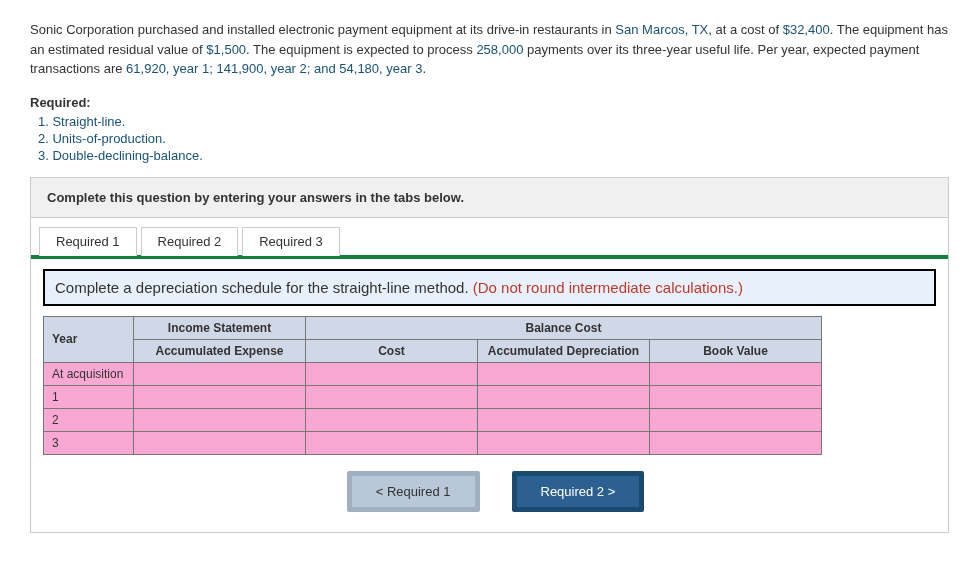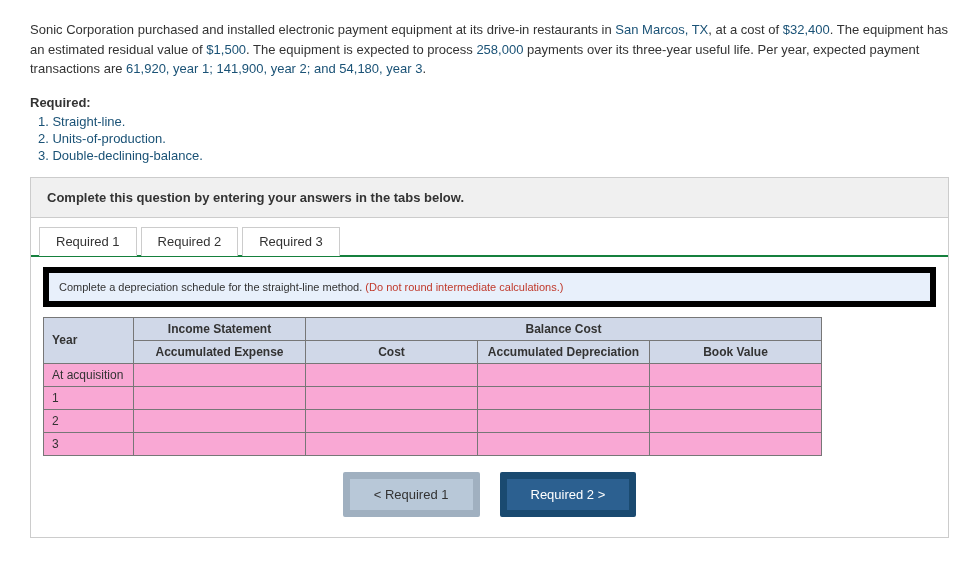--- a/index.html
+++ b/index.html
@@ -46,21 +46,21 @@
       font-weight: bold;
       font-size: 13px;
     }
     .tabs-container {
       border: 1px solid #ccc;
       border-top: none;
       margin-bottom: 0;
     }
     .tabs-row {
       display: flex;
-      border-bottom: 2px solid #15803d;
+      border-bottom: 4px solid #15803d;
       background: #fff;
       padding-top: 8px;
       padding-left: 8px;
       gap: 4px;
     }
     .tab {
       padding: 6px 16px;
       border: 1px solid #ccc;
       border-bottom: none;
       cursor: pointer;
@@ -72,25 +72,25 @@
     .tab.active {
       background: #fff;
       border-bottom: 1px solid #fff;
       font-weight: normal;
       z-index: 1;
     }
     .tab-content {
       padding: 10px 12px;
     }
     .tab-description {
-      font-size: 11px;
+      font-size: 15px;
       margin-bottom: 10px;
       background: #e8f0fb;
       padding: 8px 10px;
-      border: 6px solid #000000;
+      border: 2px solid #000000;
     }
     .tab-description .no-round {
       color: #c0392b;
     }
     .depreciation-table {
       border-collapse: collapse;
       font-size: 12px;
       margin-bottom: 16px;
     }
     .depreciation-table th, .depreciation-table td {
@@ -139,22 +139,23 @@
       display: flex;
       justify-content: center;
       gap: 20px;
       margin-top: 12px;
       padding-bottom: 10px;
     }
     .nav-btn {
       padding: 8px 24px;
       font-size: 13px;
       cursor: pointer;
-      border: 7px solid #ec4899;
+      border: 5px solid #ec4899;
       border-radius: 2px;
+      margin-left: 12px;
     }
     .nav-btn.prev {
       background: #b8c8d8;
       color: #333;
       border-color: #a0b0c0;
     }
     .nav-btn.next {
       background: #2c6090;
       color: #fff;
       border-color: #1a4a70;

